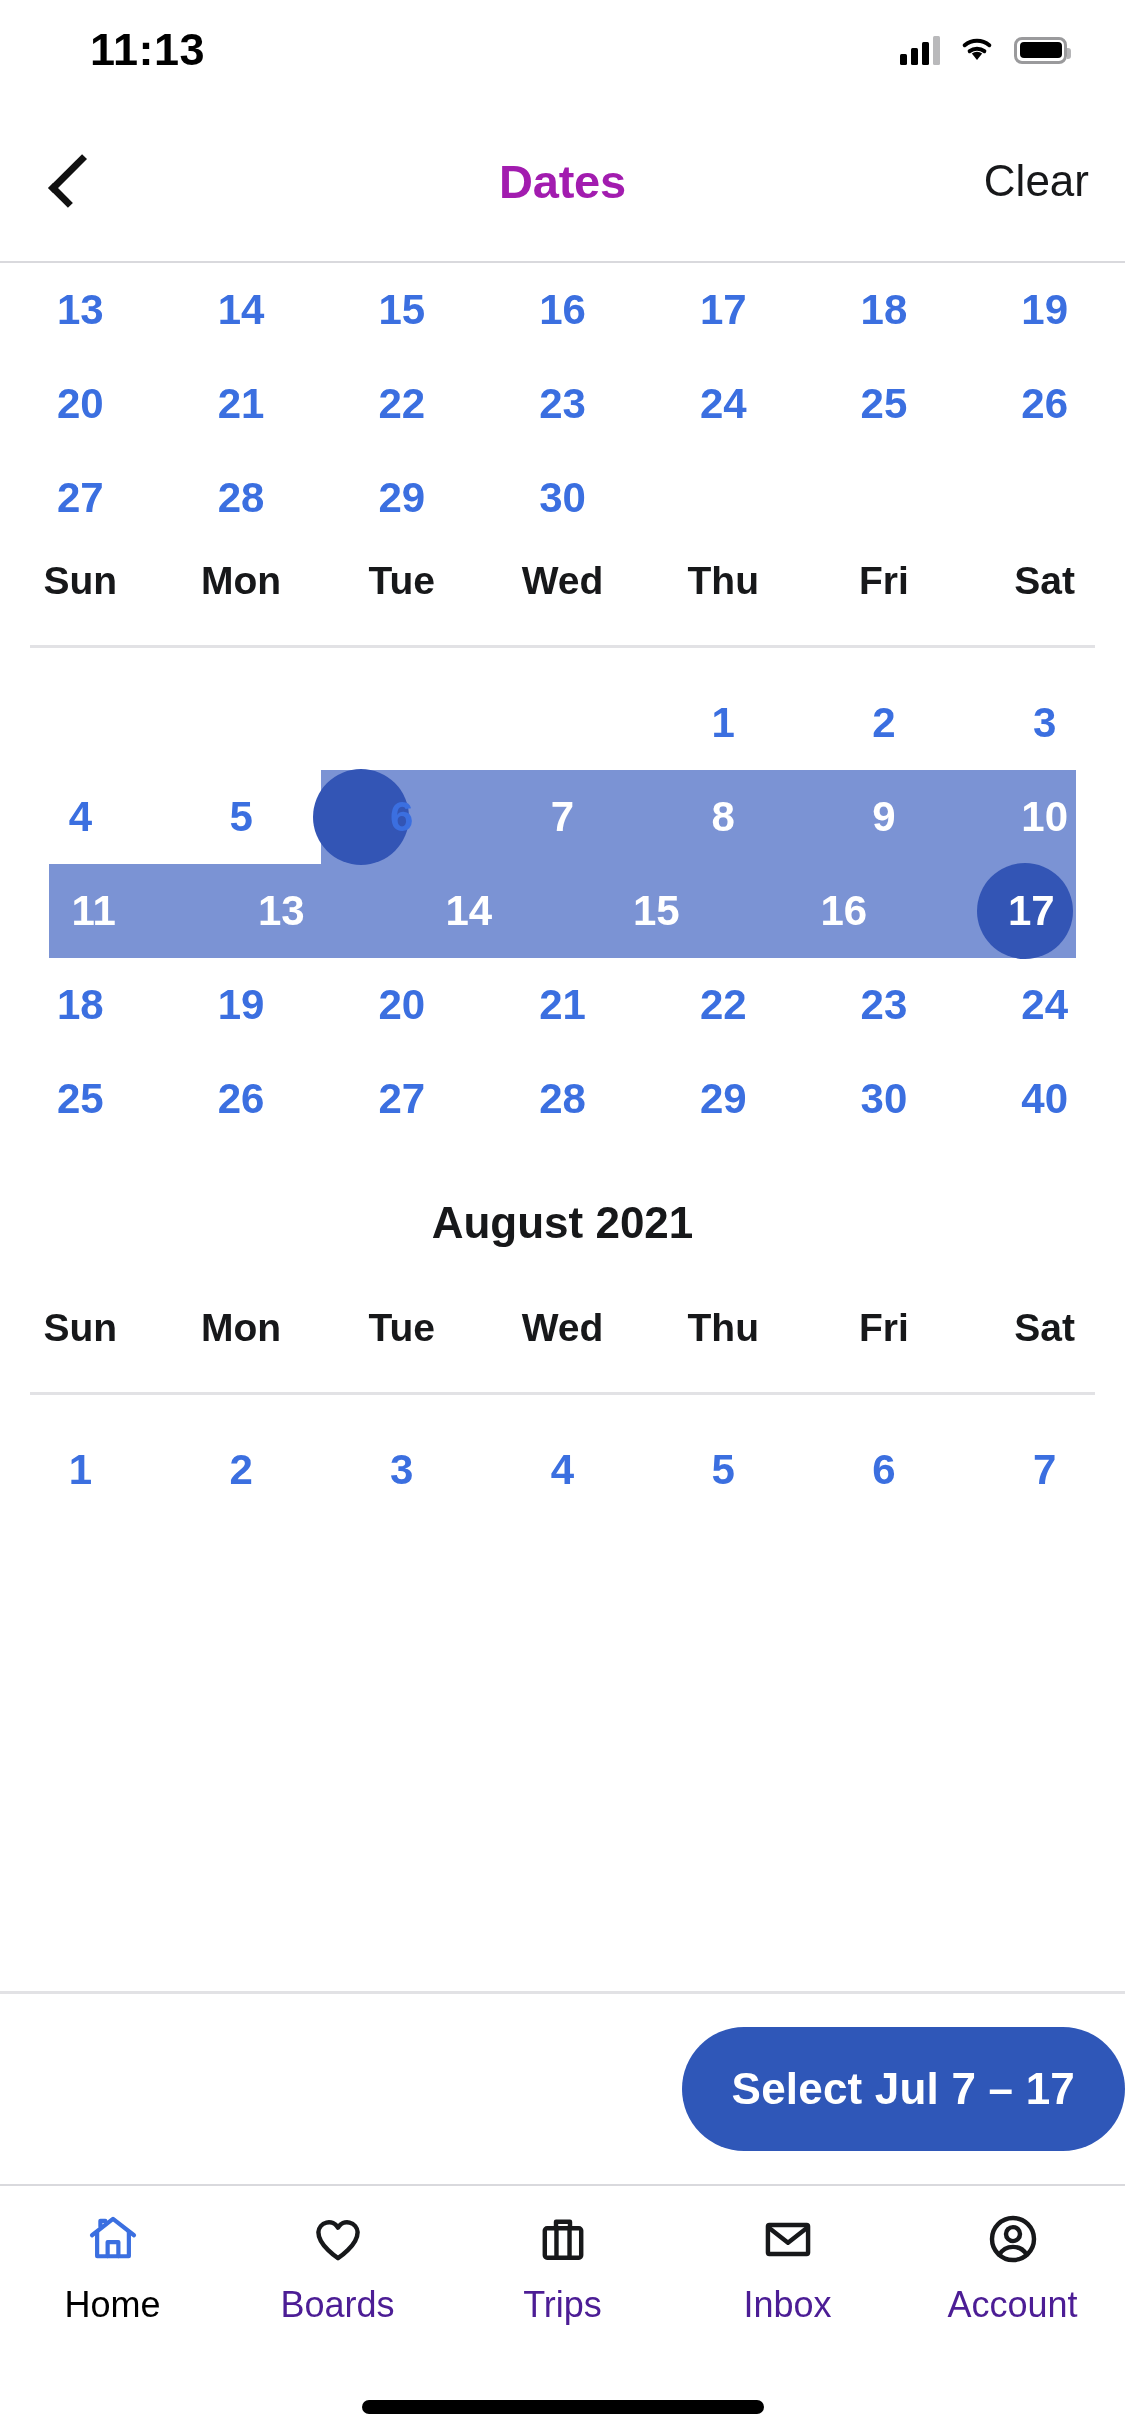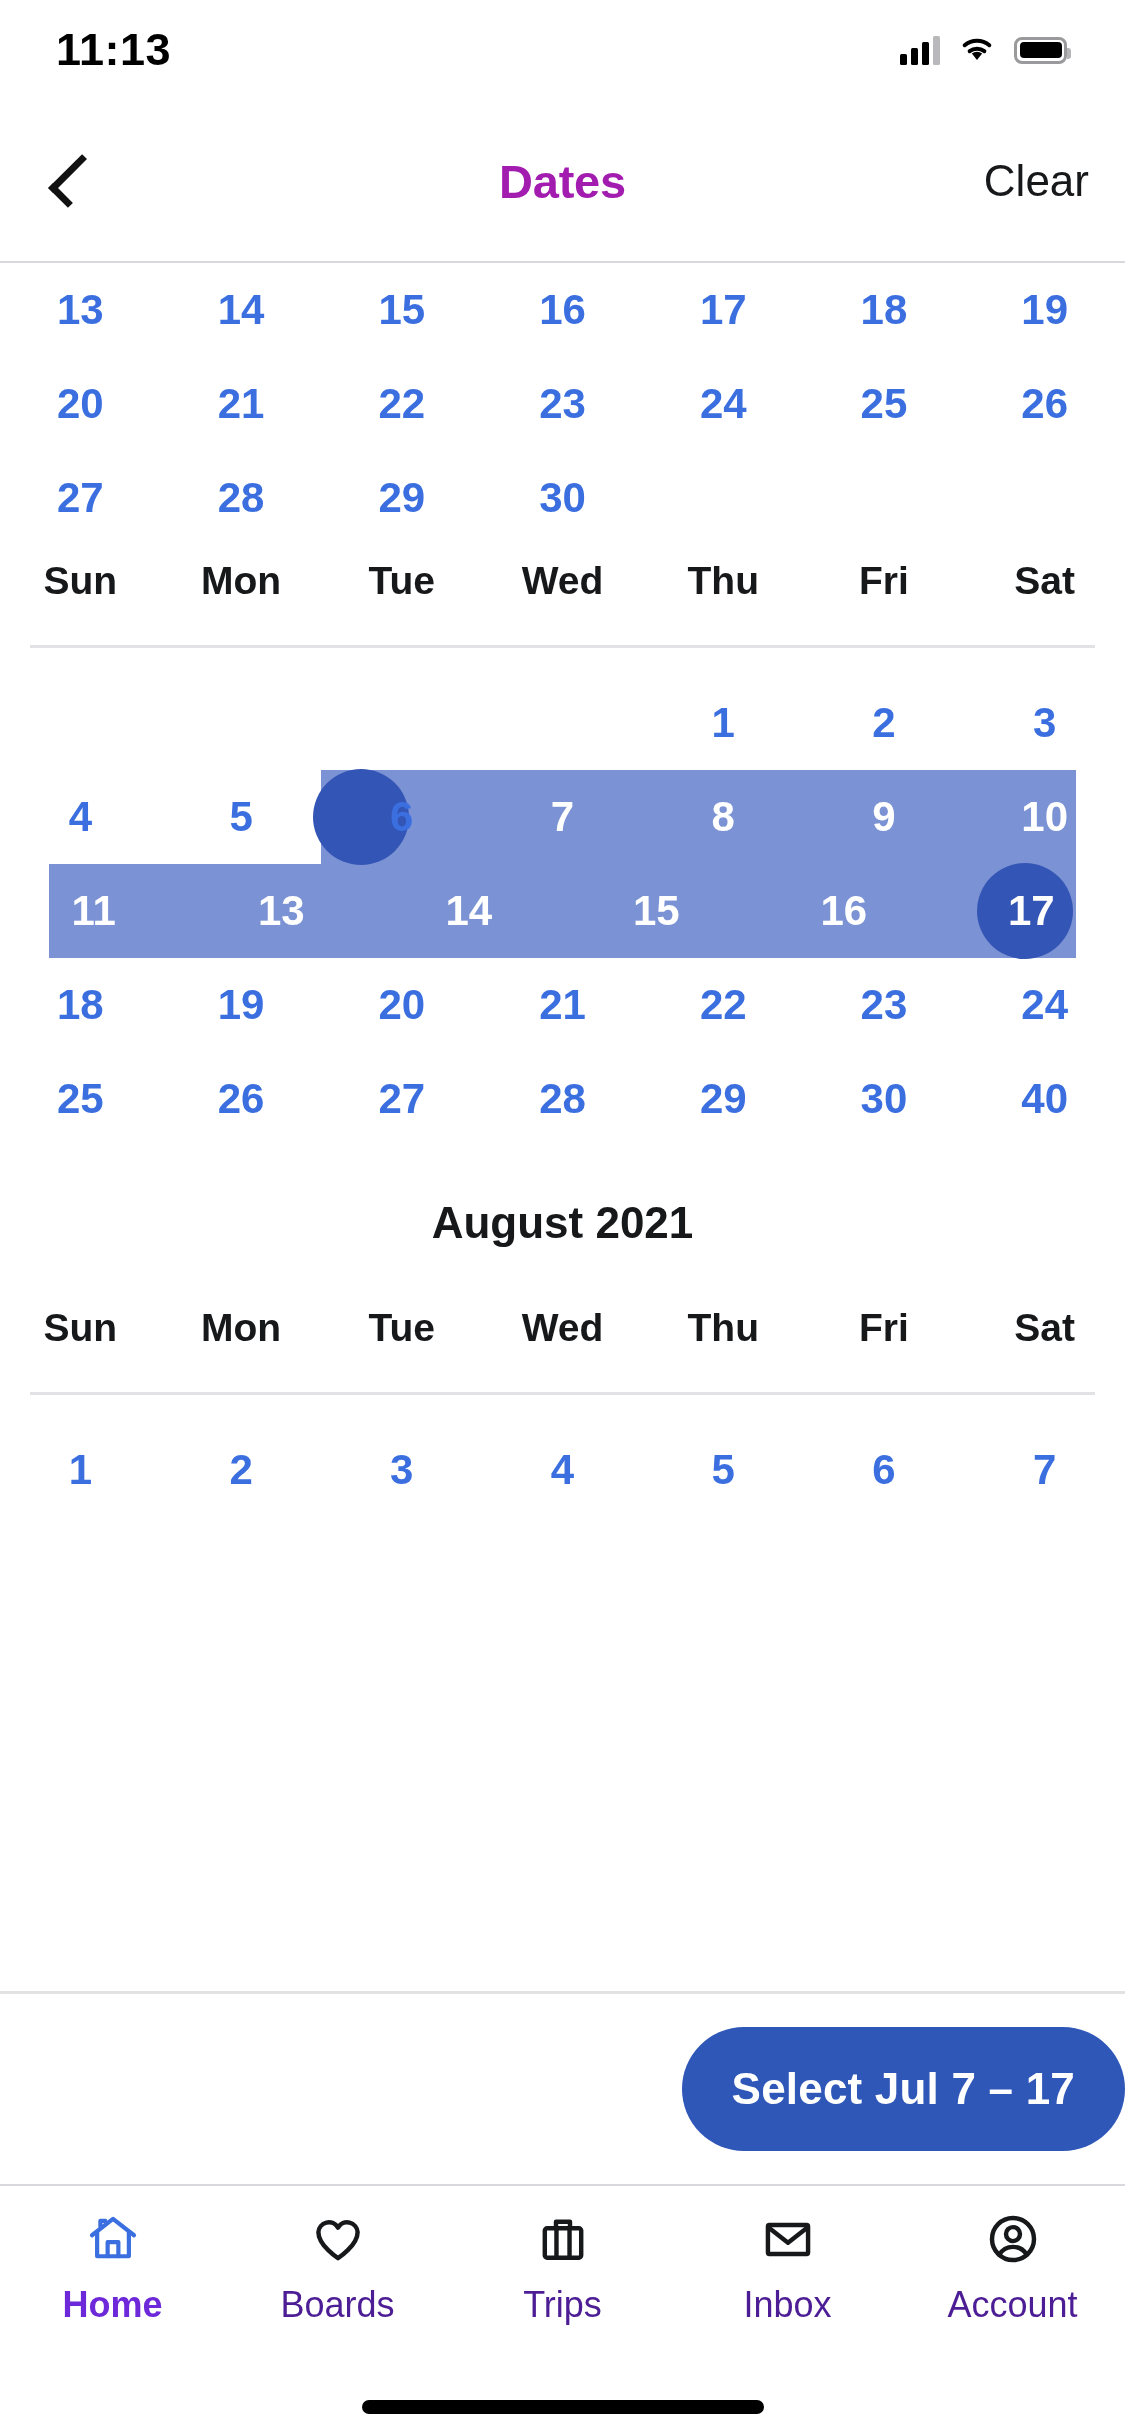--- a/index.html
+++ b/index.html
@@ -9,21 +9,21 @@
     font-family:"Liberation Sans", sans-serif;
     -webkit-font-smoothing:antialiased;
     overflow:hidden;
   }
   .phone { position:relative; width:1125px; height:2436px; background:#fff; }
 
   
   .statusbar {
     position:absolute; top:0; left:0; width:1125px; height:100px;
     display:flex; align-items:center; justify-content:space-between;
-    padding:0 58px 0 56px;
+    padding:0 58px 0 90px;
   }
   .status-time { font-size:45px; font-weight:600; color:#000; letter-spacing:0.5px; }
   .status-icons { display:flex; align-items:center; gap:17px; }
   .sig { display:flex; align-items:flex-end; gap:4px; height:30px; }
   .sig i { display:block; width:7px; background:#000; border-radius:1.5px; }
   .sig i:nth-child(1){ height:11px; }
   .sig i:nth-child(2){ height:17px; }
   .sig i:nth-child(3){ height:23px; }
   .sig i:nth-child(4){ height:29px; background:#b9b9bb; }
   .batt { position:relative; width:53px; height:27px; border:3px solid #9a9a9c; border-radius:8px; padding:2.5px; }
@@ -107,21 +107,21 @@
 
   
   .tabbar-divider { position:absolute; top:2184px; left:0; width:1125px; height:2px; background:#d9d9dd; }
   .tabbar {
     position:absolute; top:2186px; left:0; width:1125px; height:178px;
     display:flex; align-items:flex-start; padding-top:22px;
   }
   .tab { flex:1 1 0; display:flex; flex-direction:column; align-items:center; gap:14px; cursor:pointer; }
   .tab-icon { width:62px; height:62px; display:flex; align-items:center; justify-content:center; }
   .tab-label { font-size:36px; color:#4c1d95; font-weight:400; }
-  .tab.active .tab-label { color:#6d28d9;font-weight:bold; }
+  .tab.active .tab-label { color:#000000; }
 
   .home-indicator {
     position:absolute; left:50%; transform:translateX(-50%);
     bottom:22px; width:402px; height:14px; background:#000; border-radius:7px;
   }
 </style>
 </head>
 <body>
 
 <div class="phone">

